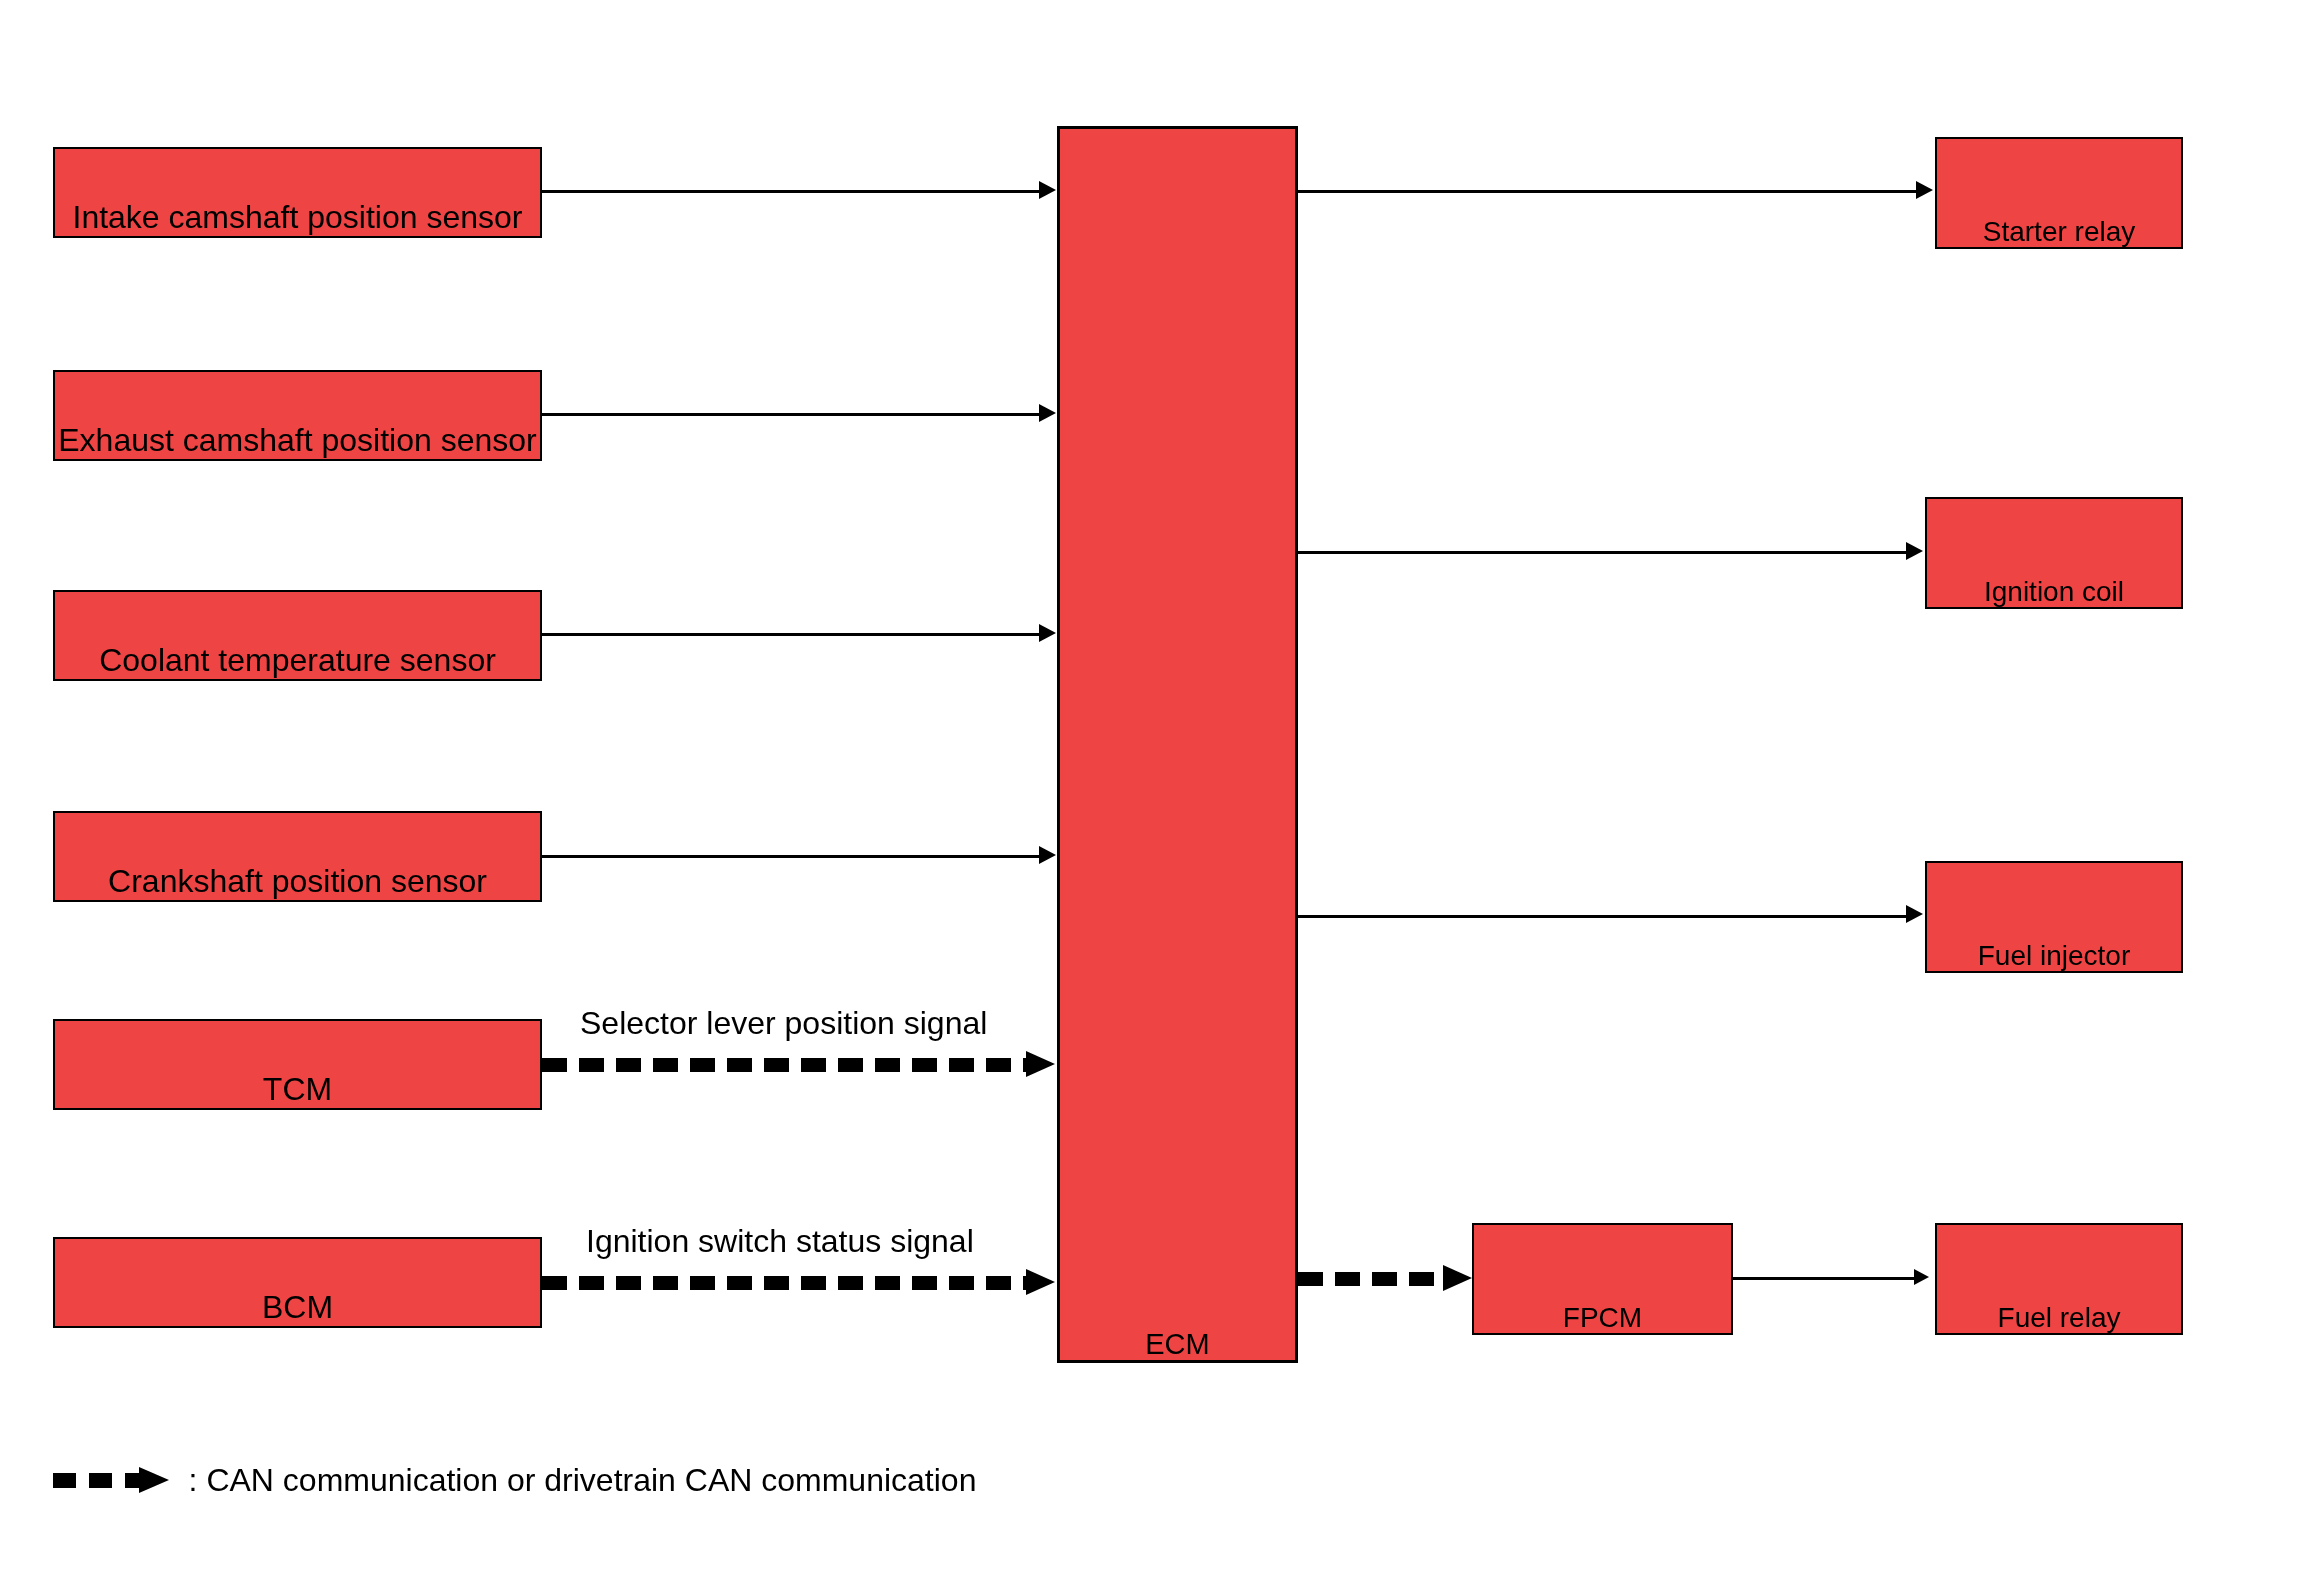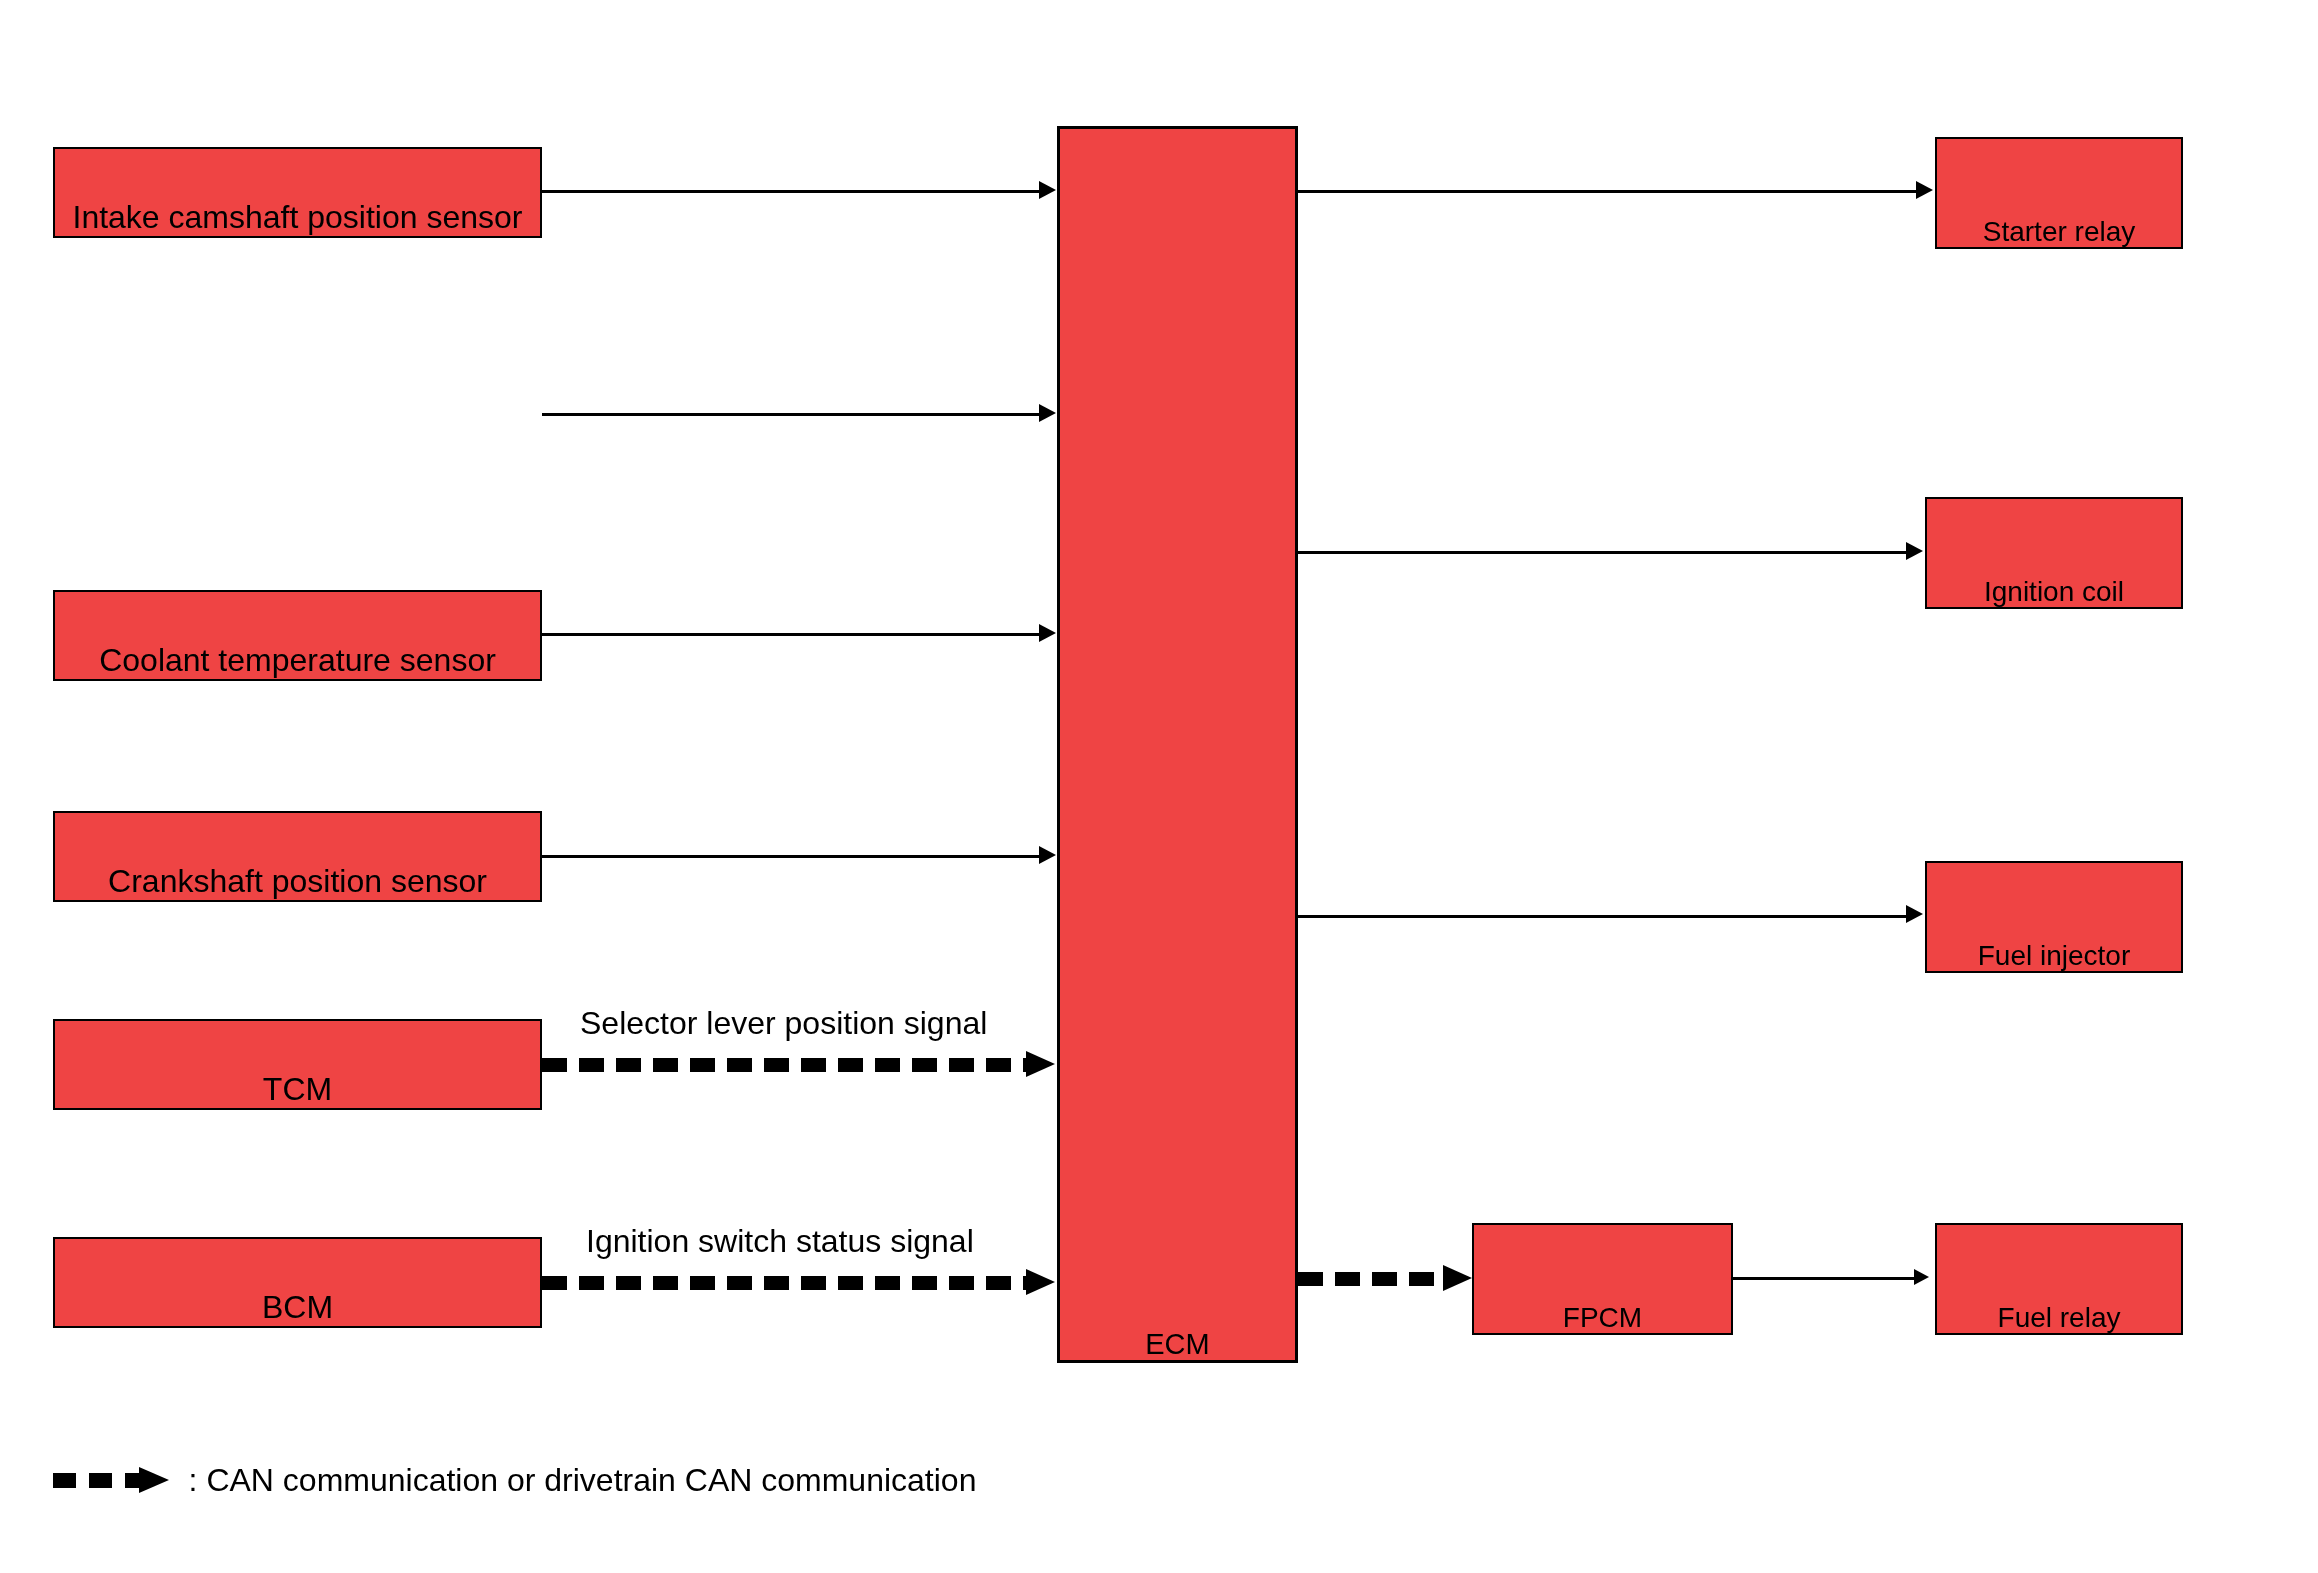--- a/index.html
+++ b/index.html
@@ -145,20 +145,23 @@
 </style>
 </head>
 <body>
 
 <div id="stage">
 
   <div class="node sensor-box" style="top:147px;">
     <span class="node-label">Intake camshaft position sensor</span>
   </div>
 
+  <div class="node sensor-box" style="top:370px;">
+    <span class="node-label">Exhaust camshaft position sensor</span>
+  </div>
 
   <div class="node sensor-box" style="top:590px;">
     <span class="node-label">Coolant temperature sensor</span>
   </div>
 
   <div class="node sensor-box" style="top:811px;">
     <span class="node-label">Crankshaft position sensor</span>
   </div>
 
   <div class="node sensor-box" style="top:1019px;">

